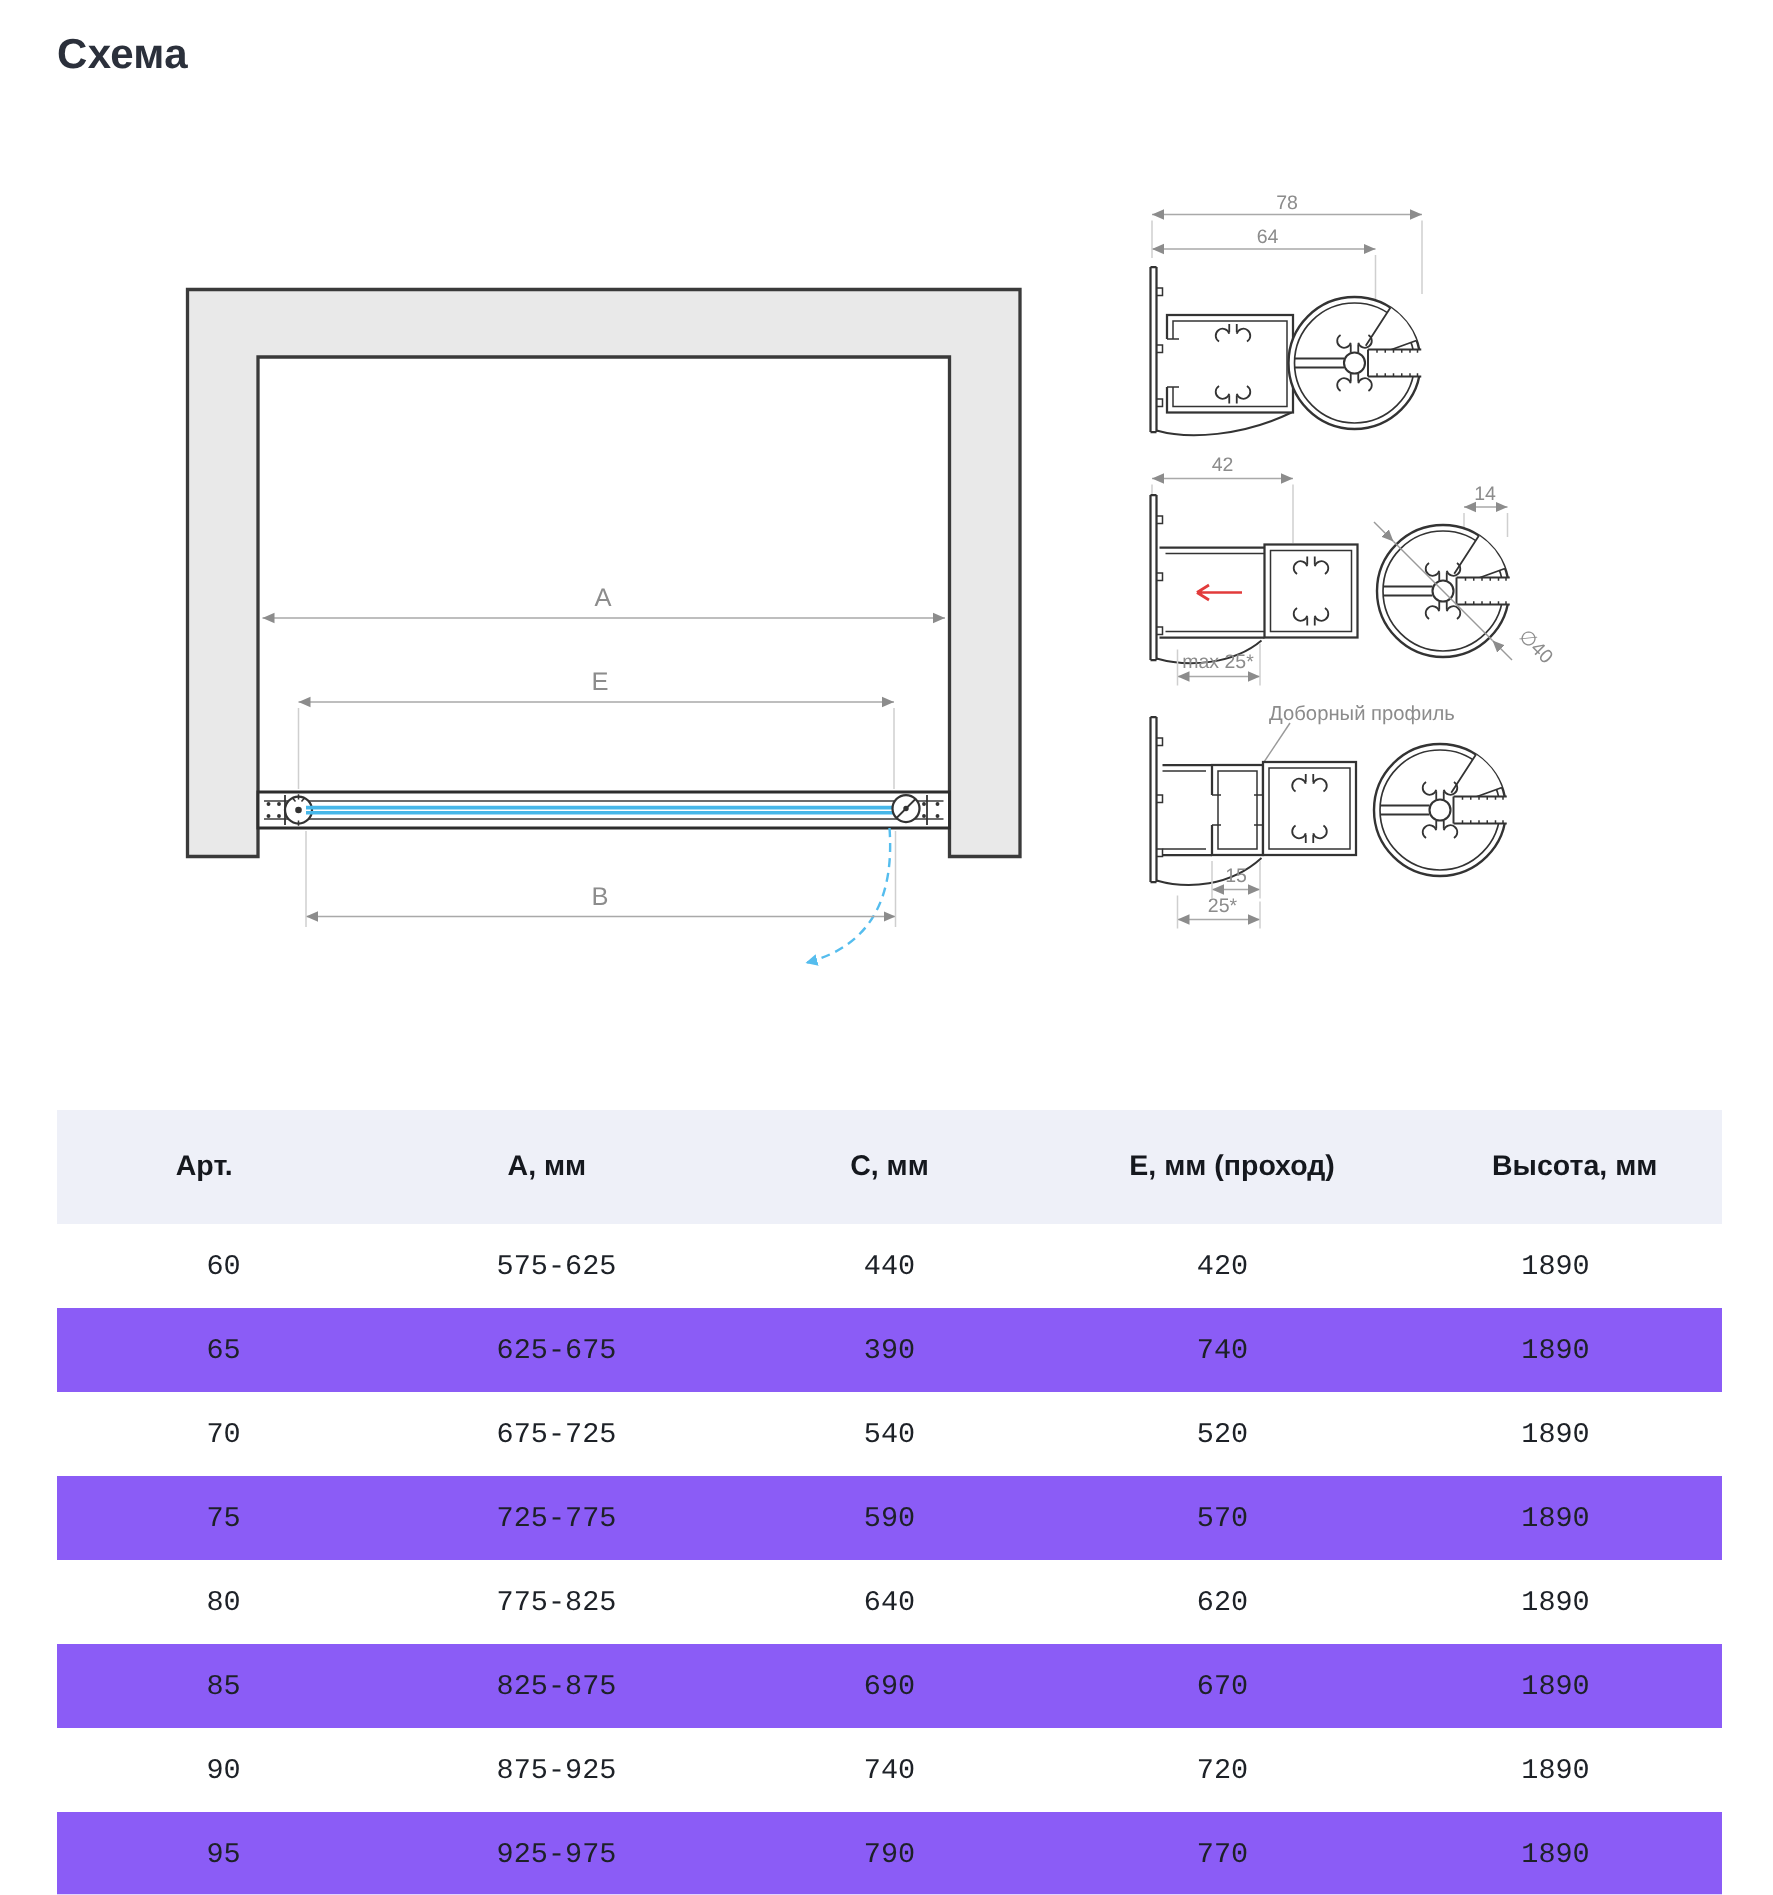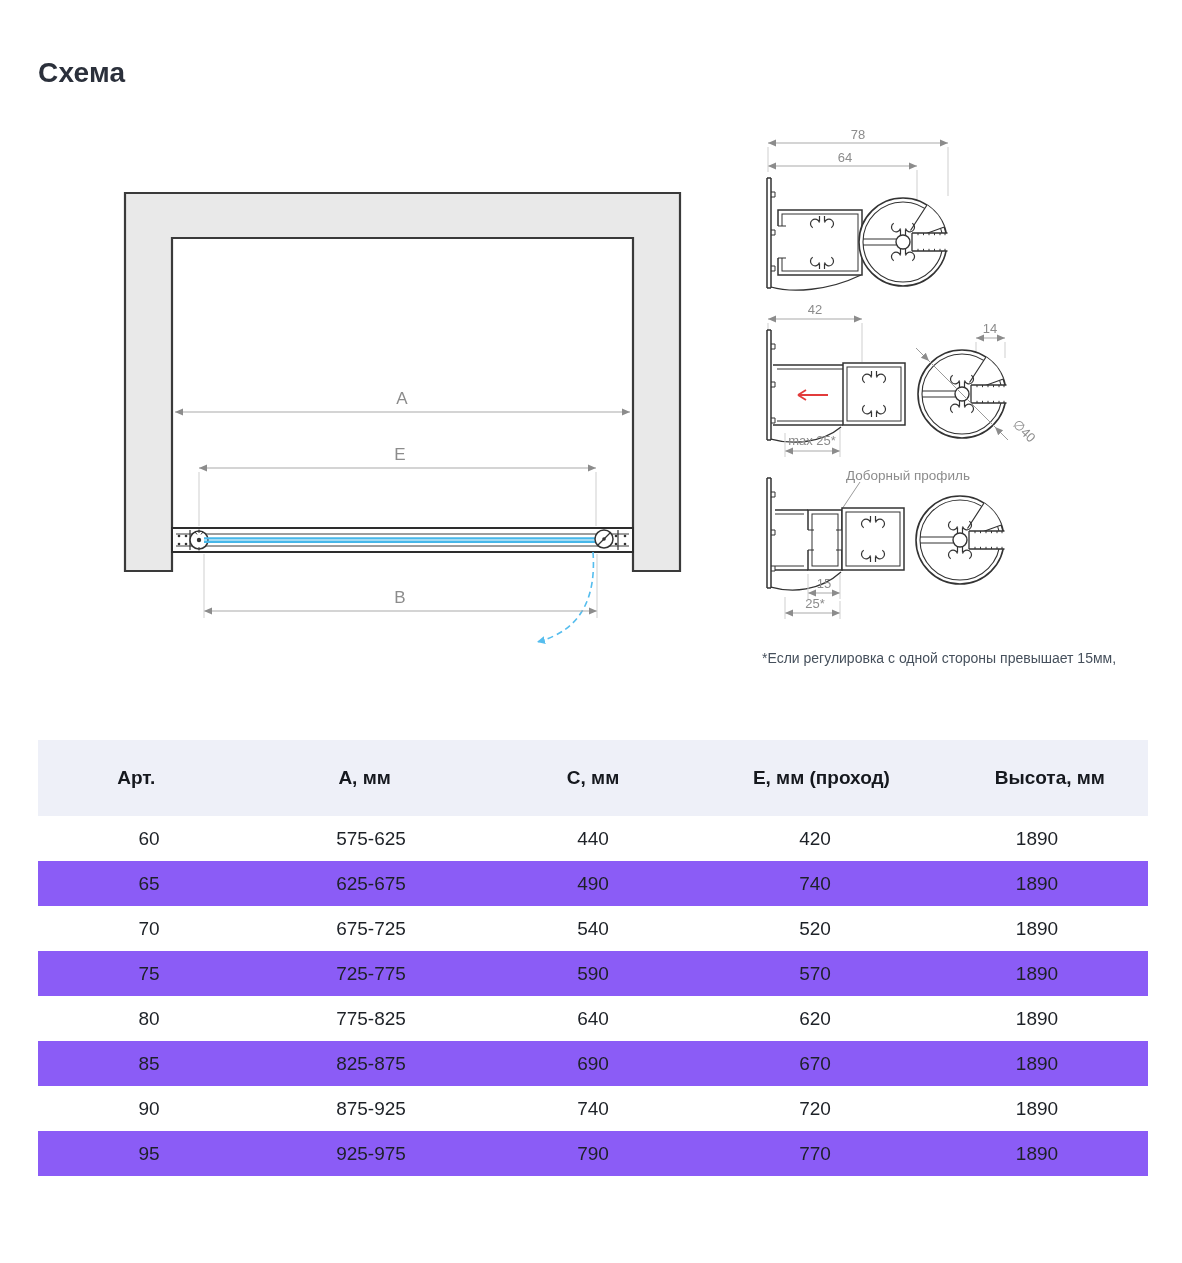--- a/index.html
+++ b/index.html
@@ -1,23 +1,23 @@
 <!DOCTYPE html>
 <html><head>
 <meta charset="utf-8">
 <style>
   html,body{margin:0;padding:0;background:#fff;font-family:"Liberation Sans",sans-serif;}
   .page{position:relative;width:1182px;height:1263px;background:#ffffff;overflow:hidden;}
   .abs{position:absolute;}
-  .title{position:absolute;left:38px;top:20px;font-size:28px;font-weight:800;color:#2b303b;letter-spacing:.2px;margin-top:37px;}
+  .title{position:absolute;left:38px;top:20px;font-size:28px;font-weight:800;color:#2b303b;letter-spacing:.2px;}
   .footnote{position:absolute;left:762px;top:648px;width:420px;font-size:14px;line-height:20px;color:#46505c;}
   .spec{position:absolute;left:38px;top:740px;width:1110px;}
   .thead{display:grid;grid-template-columns:repeat(5,1fr);height:76px;background:#eef0f8;align-items:center;gap:32px;}
   .thead .tcell{font-size:19px;font-weight:600;color:#15181e;}
-  .trow{display:grid;grid-template-columns:repeat(5,1fr);height:45px;align-items:center;}
+  .trow{display:grid;grid-template-columns:repeat(5,1fr);height:56px;align-items:center;font-family:Liberation Mono, monospace;}
   .trow.alt{background:#8b5cf6;}
   .tcell{text-align:center;font-size:19px;color:#1d2127;}
   svg text{font-family:"Liberation Sans",sans-serif;}
   .dimtxt{fill:#8c8c8c;font-size:13px;}
   .dimtxt-big{fill:#8c8c8c;font-size:17px;}
 </style>
 </head>
 <body>
 
 <div class="page">
@@ -196,21 +196,20 @@
       <path d="M68,464 V489 M100,464 V489" stroke="#cfcfcf" stroke-width="1" fill="none"></path>
       <line x1="45" y1="503" x2="100" y2="503" stroke="#a9a9a9" stroke-width="1" marker-start="url(#pa)" marker-end="url(#pa)"></line>
       <path d="M45,487 V509 M100,491 V509" stroke="#cfcfcf" stroke-width="1" fill="none"></path>
     </g>
     <text class="dimtxt" x="168" y="370" text-anchor="middle" style="font-size:13.5px">Доборный профиль</text>
     <text class="dimtxt" x="84" y="478" text-anchor="middle">15</text>
     <text class="dimtxt" x="75" y="498" text-anchor="middle">25*</text>
   </svg>
 
   <div class="footnote">
-    <div>*Если регулировка с одной стороны превышает 15мм,</div>
   </div>
 
   <div class="spec">
     <div class="thead">
       <div class="tcell">Арт.</div>
       <div class="tcell">А, мм</div>
       <div class="tcell">С, мм</div>
       <div class="tcell">Е, мм (проход)</div>
       <div class="tcell">Высота, мм</div>
     </div>
@@ -218,21 +217,21 @@
         <div class="trow">
           <div class="tcell">60</div>
           <div class="tcell">575-625</div>
           <div class="tcell">440</div>
           <div class="tcell">420</div>
           <div class="tcell">1890</div>
         </div>
         <div class="trow alt">
           <div class="tcell">65</div>
           <div class="tcell">625-675</div>
-          <div class="tcell">490</div>
+          <div class="tcell">390</div>
           <div class="tcell">740</div>
           <div class="tcell">1890</div>
         </div>
         <div class="trow">
           <div class="tcell">70</div>
           <div class="tcell">675-725</div>
           <div class="tcell">540</div>
           <div class="tcell">520</div>
           <div class="tcell">1890</div>
         </div>

